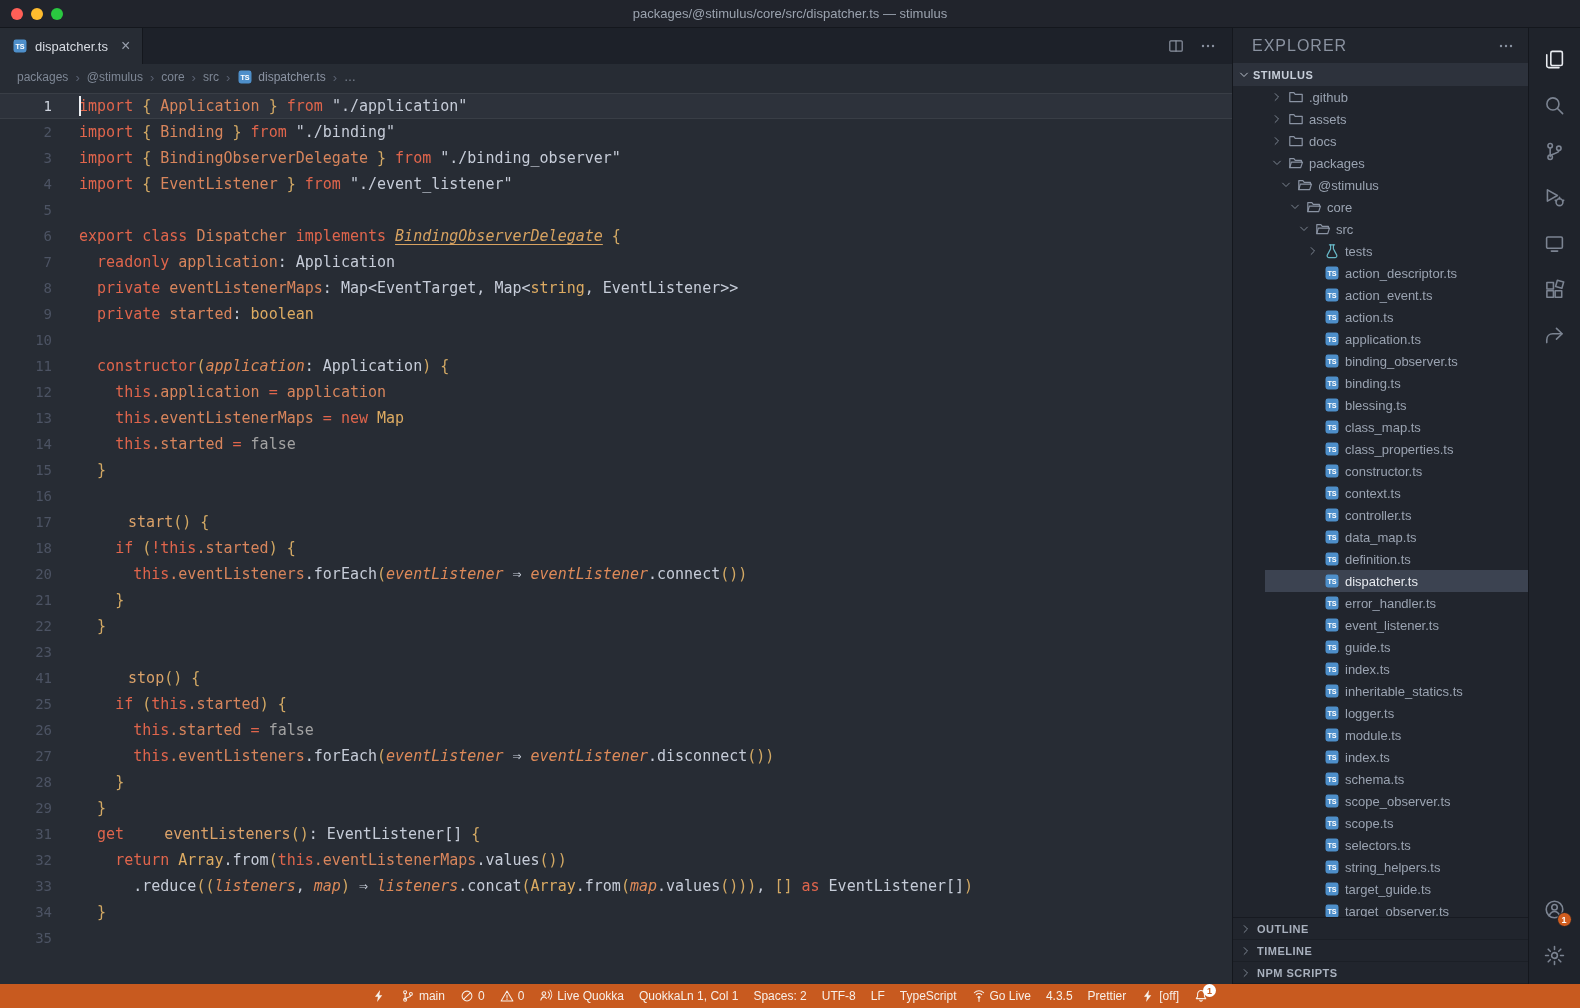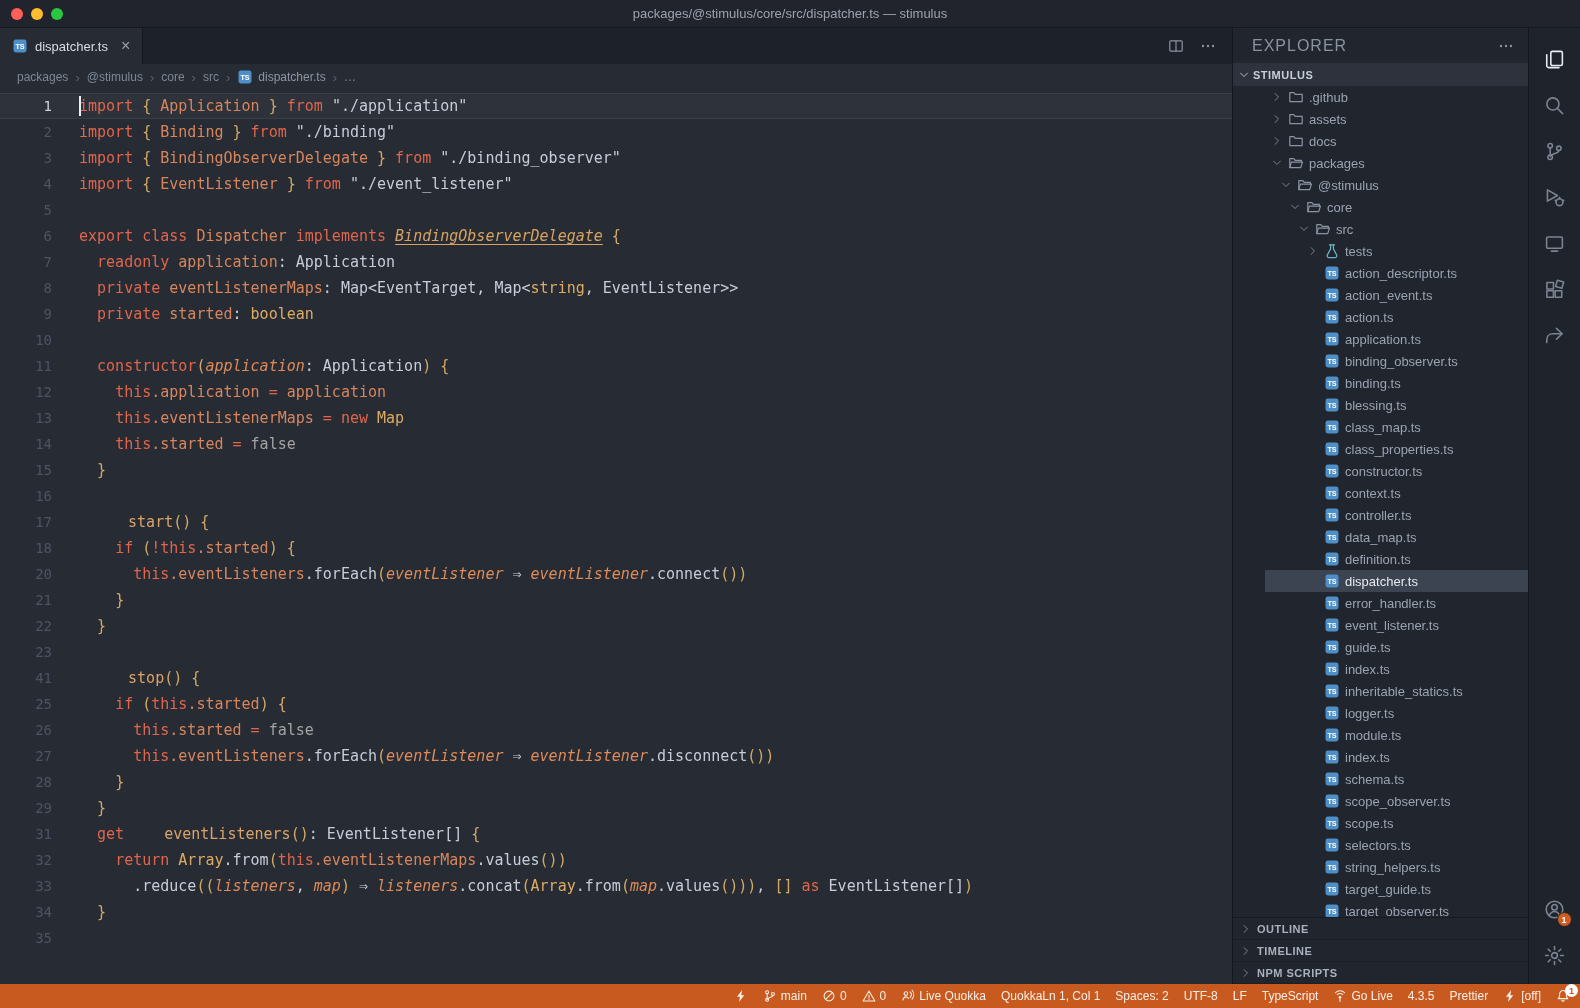--- a/index.html
+++ b/index.html
@@ -82,21 +82,21 @@
                    color:#7c8492; position:relative; }
   .activity-item.active { color:#e9ecf1; }
   .activity-item .icon-wrap { width:21px; height:21px; display:inline-flex; }
   .activity-spacer { flex:1; }
   .badge-dot { position:absolute; right:7px; bottom:5px; min-width:15px; height:15px; border-radius:8px;
                background:#d05d1f; color:#fff; font-size:9px; font-weight:bold;
                display:flex; align-items:center; justify-content:center; border:1px solid #1f232b; }
 
   
   .statusbar { height:24px; flex:0 0 auto; background:#c85a1f; display:flex; align-items:center;
-               justify-content:flex-end; padding:0 10px; color:#f7efe8; font-size:12px; }
+               justify-content:center; padding:0 10px; color:#f7efe8; font-size:12px; }
   .status-group { display:flex; align-items:center; gap:15px; }
   .status-item { display:flex; align-items:center; gap:4px; position:relative; }
   .status-icon { width:14px; height:14px; display:inline-flex; }
   .bell-badge { position:absolute; top:-5px; right:-8px; min-width:13px; height:13px; border-radius:7px;
                 background:#ffffff; color:#c85a1f; font-size:9px; font-weight:bold;
                 display:flex; align-items:center; justify-content:center; padding:0 2px; }
 
   [data-icon] svg { width:100%; height:100%; display:block; }
   .i12 { width:12px; height:12px; display:inline-flex; }
   .i16 { width:16px; height:16px; display:inline-flex; }

